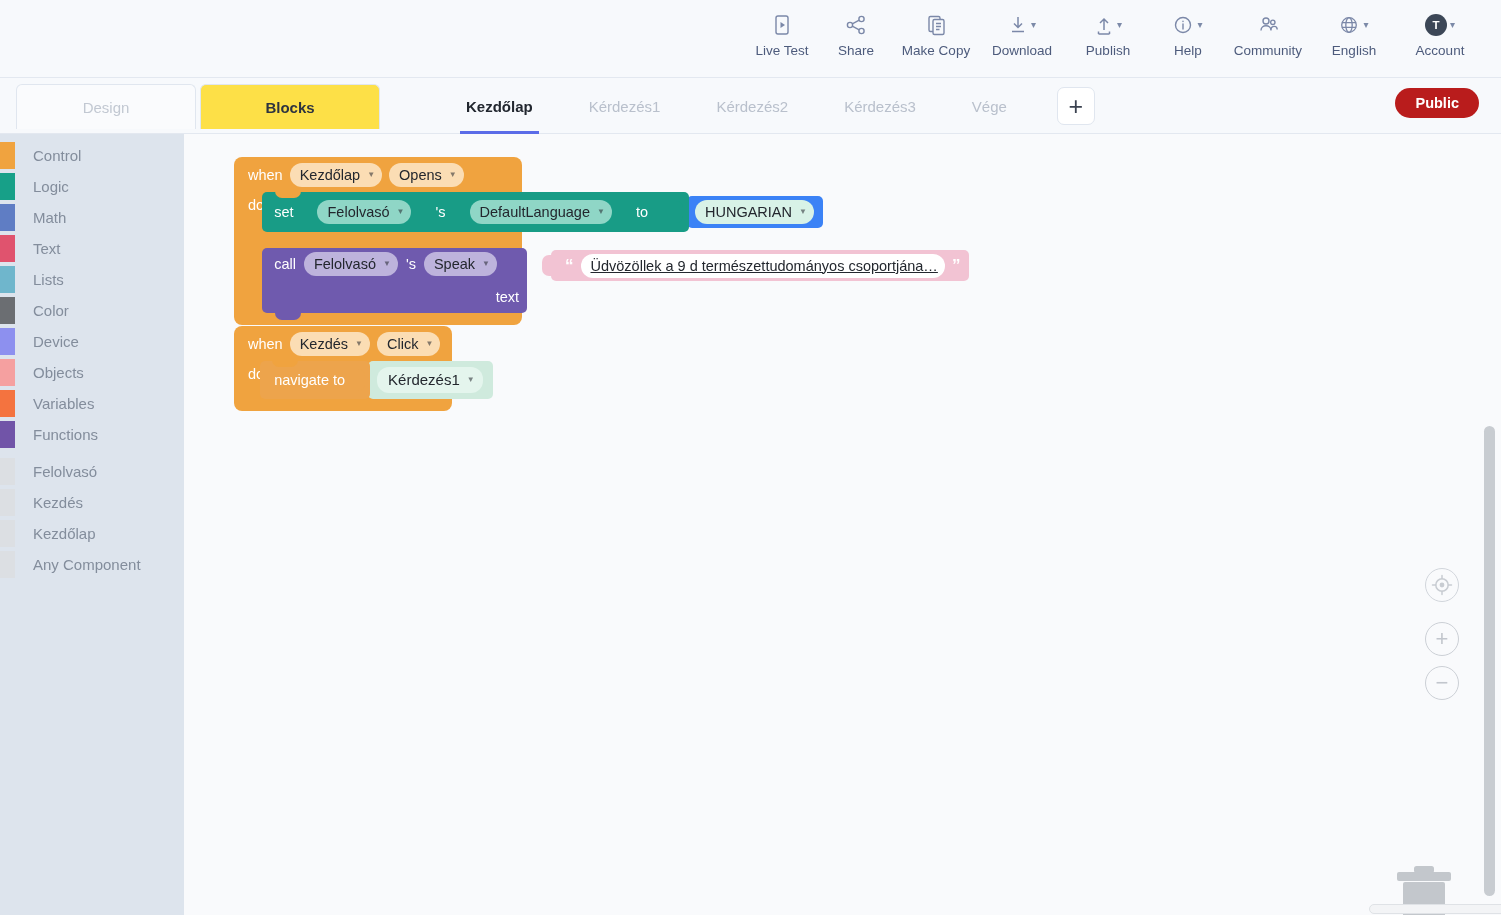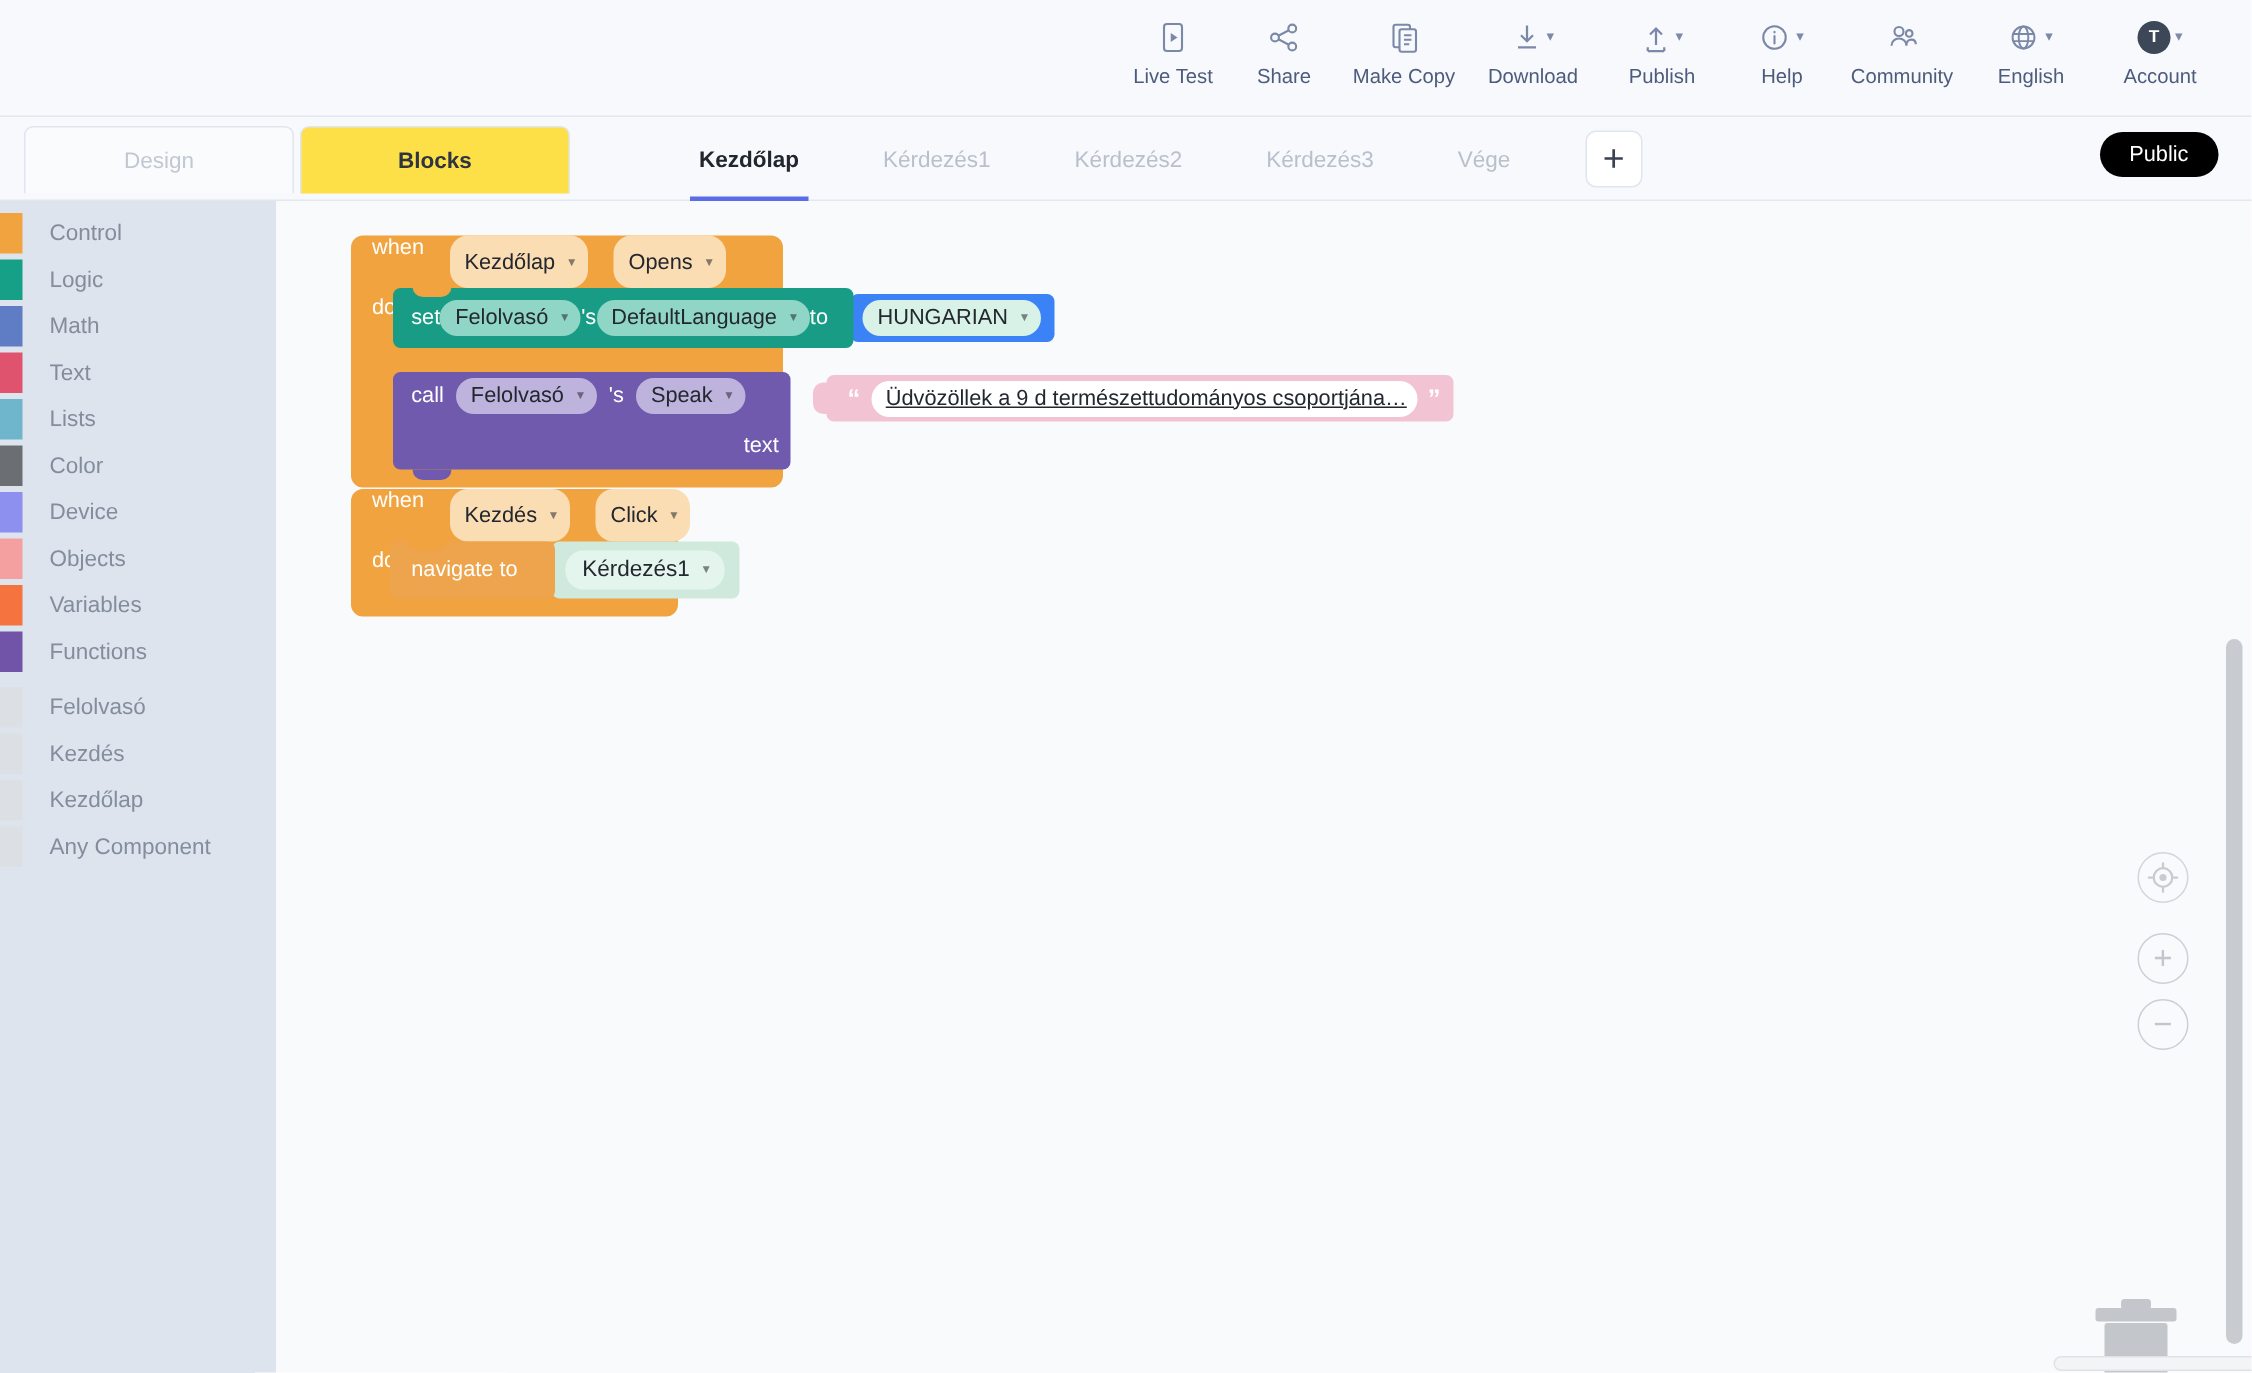--- a/index.html
+++ b/index.html
@@ -97,24 +97,24 @@
     margin-left: 22px;
     border: 1px solid #e0e6ef;
     border-radius: 7px;
     background: #fff;
     display: flex; align-items: center; justify-content: center;
     font-size: 25px; color: #3b4250; font-weight: 300;
     cursor: pointer;
   }
   .publicbtn {
     position: absolute; right: 22px; top: 10px;
-    background: #000000; color: #fff;
+    background: #b91c1c; color: #fff;
     border: none; border-radius: 18px;
     height: 30px; padding: 0 20px;
-    font-size: 14.5px; font-weight: normal;
+    font-size: 14.5px; font-weight: bold;
     font-family: "Liberation Sans", sans-serif;
     cursor: pointer;
   }
 
   
   .sidebar {
     position: absolute; left: 0; top: 134px;
     width: 184px; height: 781px;
     background: #dde4ed;
     padding-top: 6px;
@@ -159,22 +159,22 @@
 
   
   .evt {
     background: #f0a33f;
     border-radius: 8px;
     padding: 0;
     position: relative;
   }
   .evt-head {
     height: 35px;
-    display: flex; 
-    gap: 17px;
+    display: flex; align-items: center;
+    gap: 7px;
     padding: 0 12px 0 14px;
   }
   .evt .chip { background: #fbddb4; }
   .evt-body {
     display: flex;
     align-items: flex-start;
     padding: 0 0 12px 0;
   }
   .evt-do {
     width: 48px;
@@ -183,21 +183,21 @@
     color: #fff; font-size: 14.5px;
   }
   .stack { position: relative; }
 
   
   .setblk {
     background: #189c86;
     border-radius: 5px;
     height: 40px;
     display: inline-flex; align-items: center;
-    gap: 0;
+    gap: 24px;
     padding: 0 6px 0 12px;
     position: relative;
   }
   .setblk .chip { background: #8fd6c6; }
   .notch-top {
     position: absolute; top: -1px; left: 13px;
     width: 26px; height: 7px;
     background: #f0a33f;
     border-radius: 0 0 8px 8px;
   }

